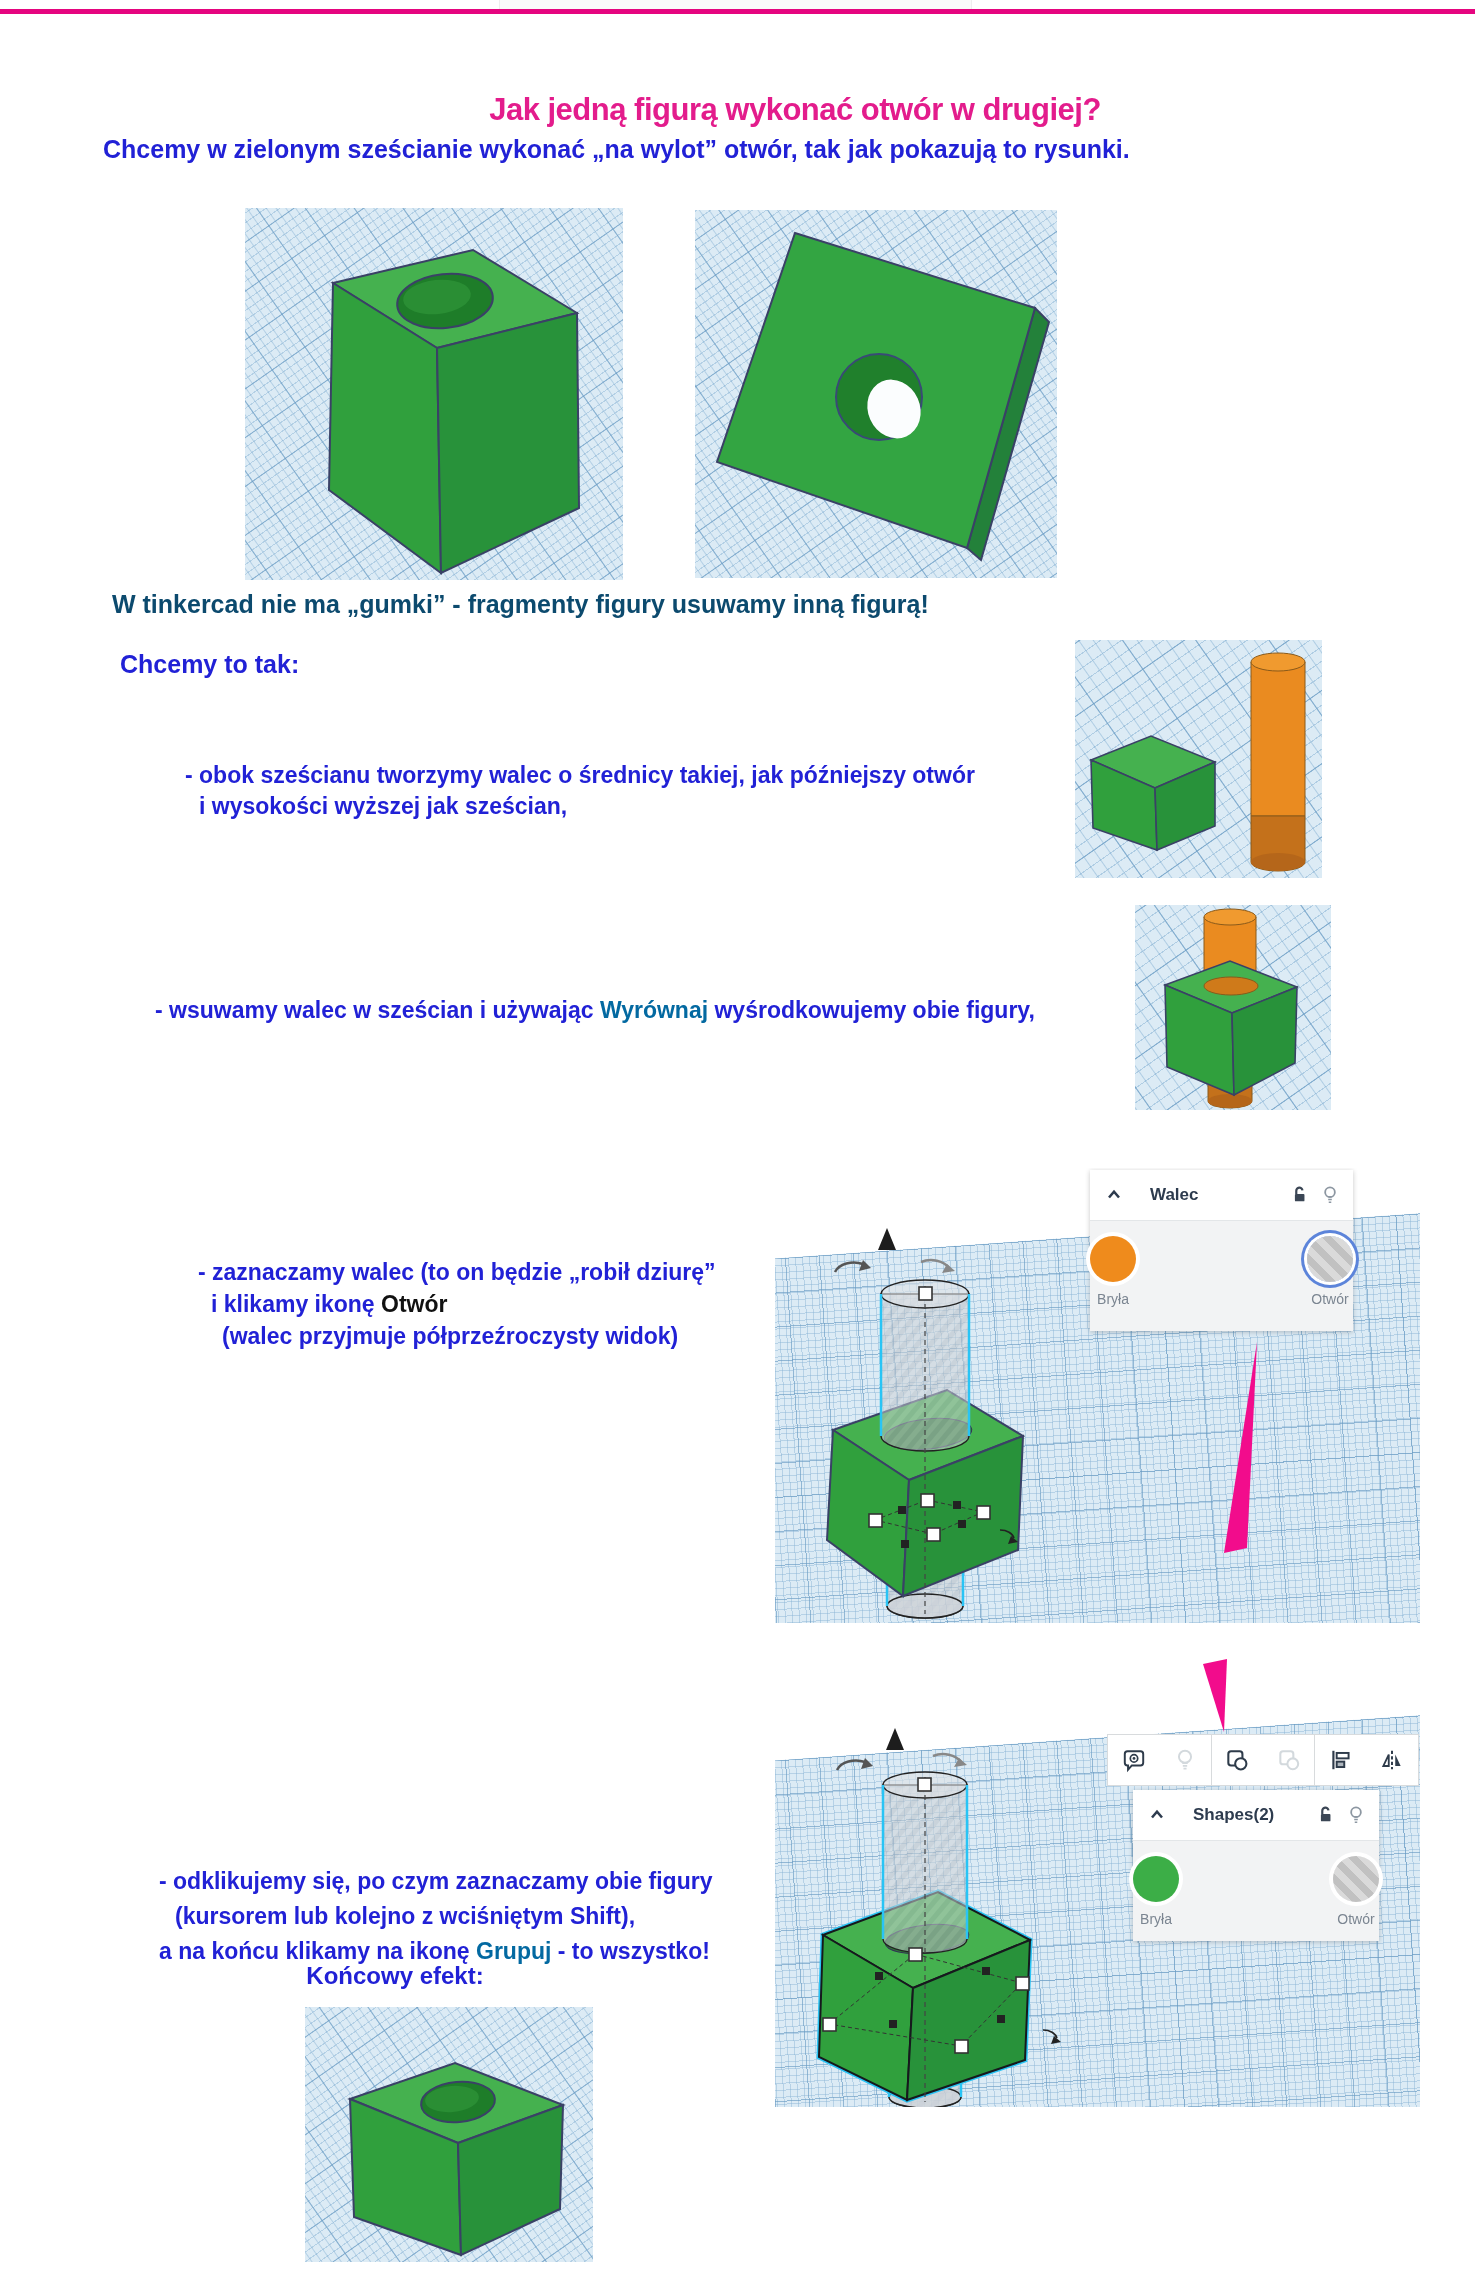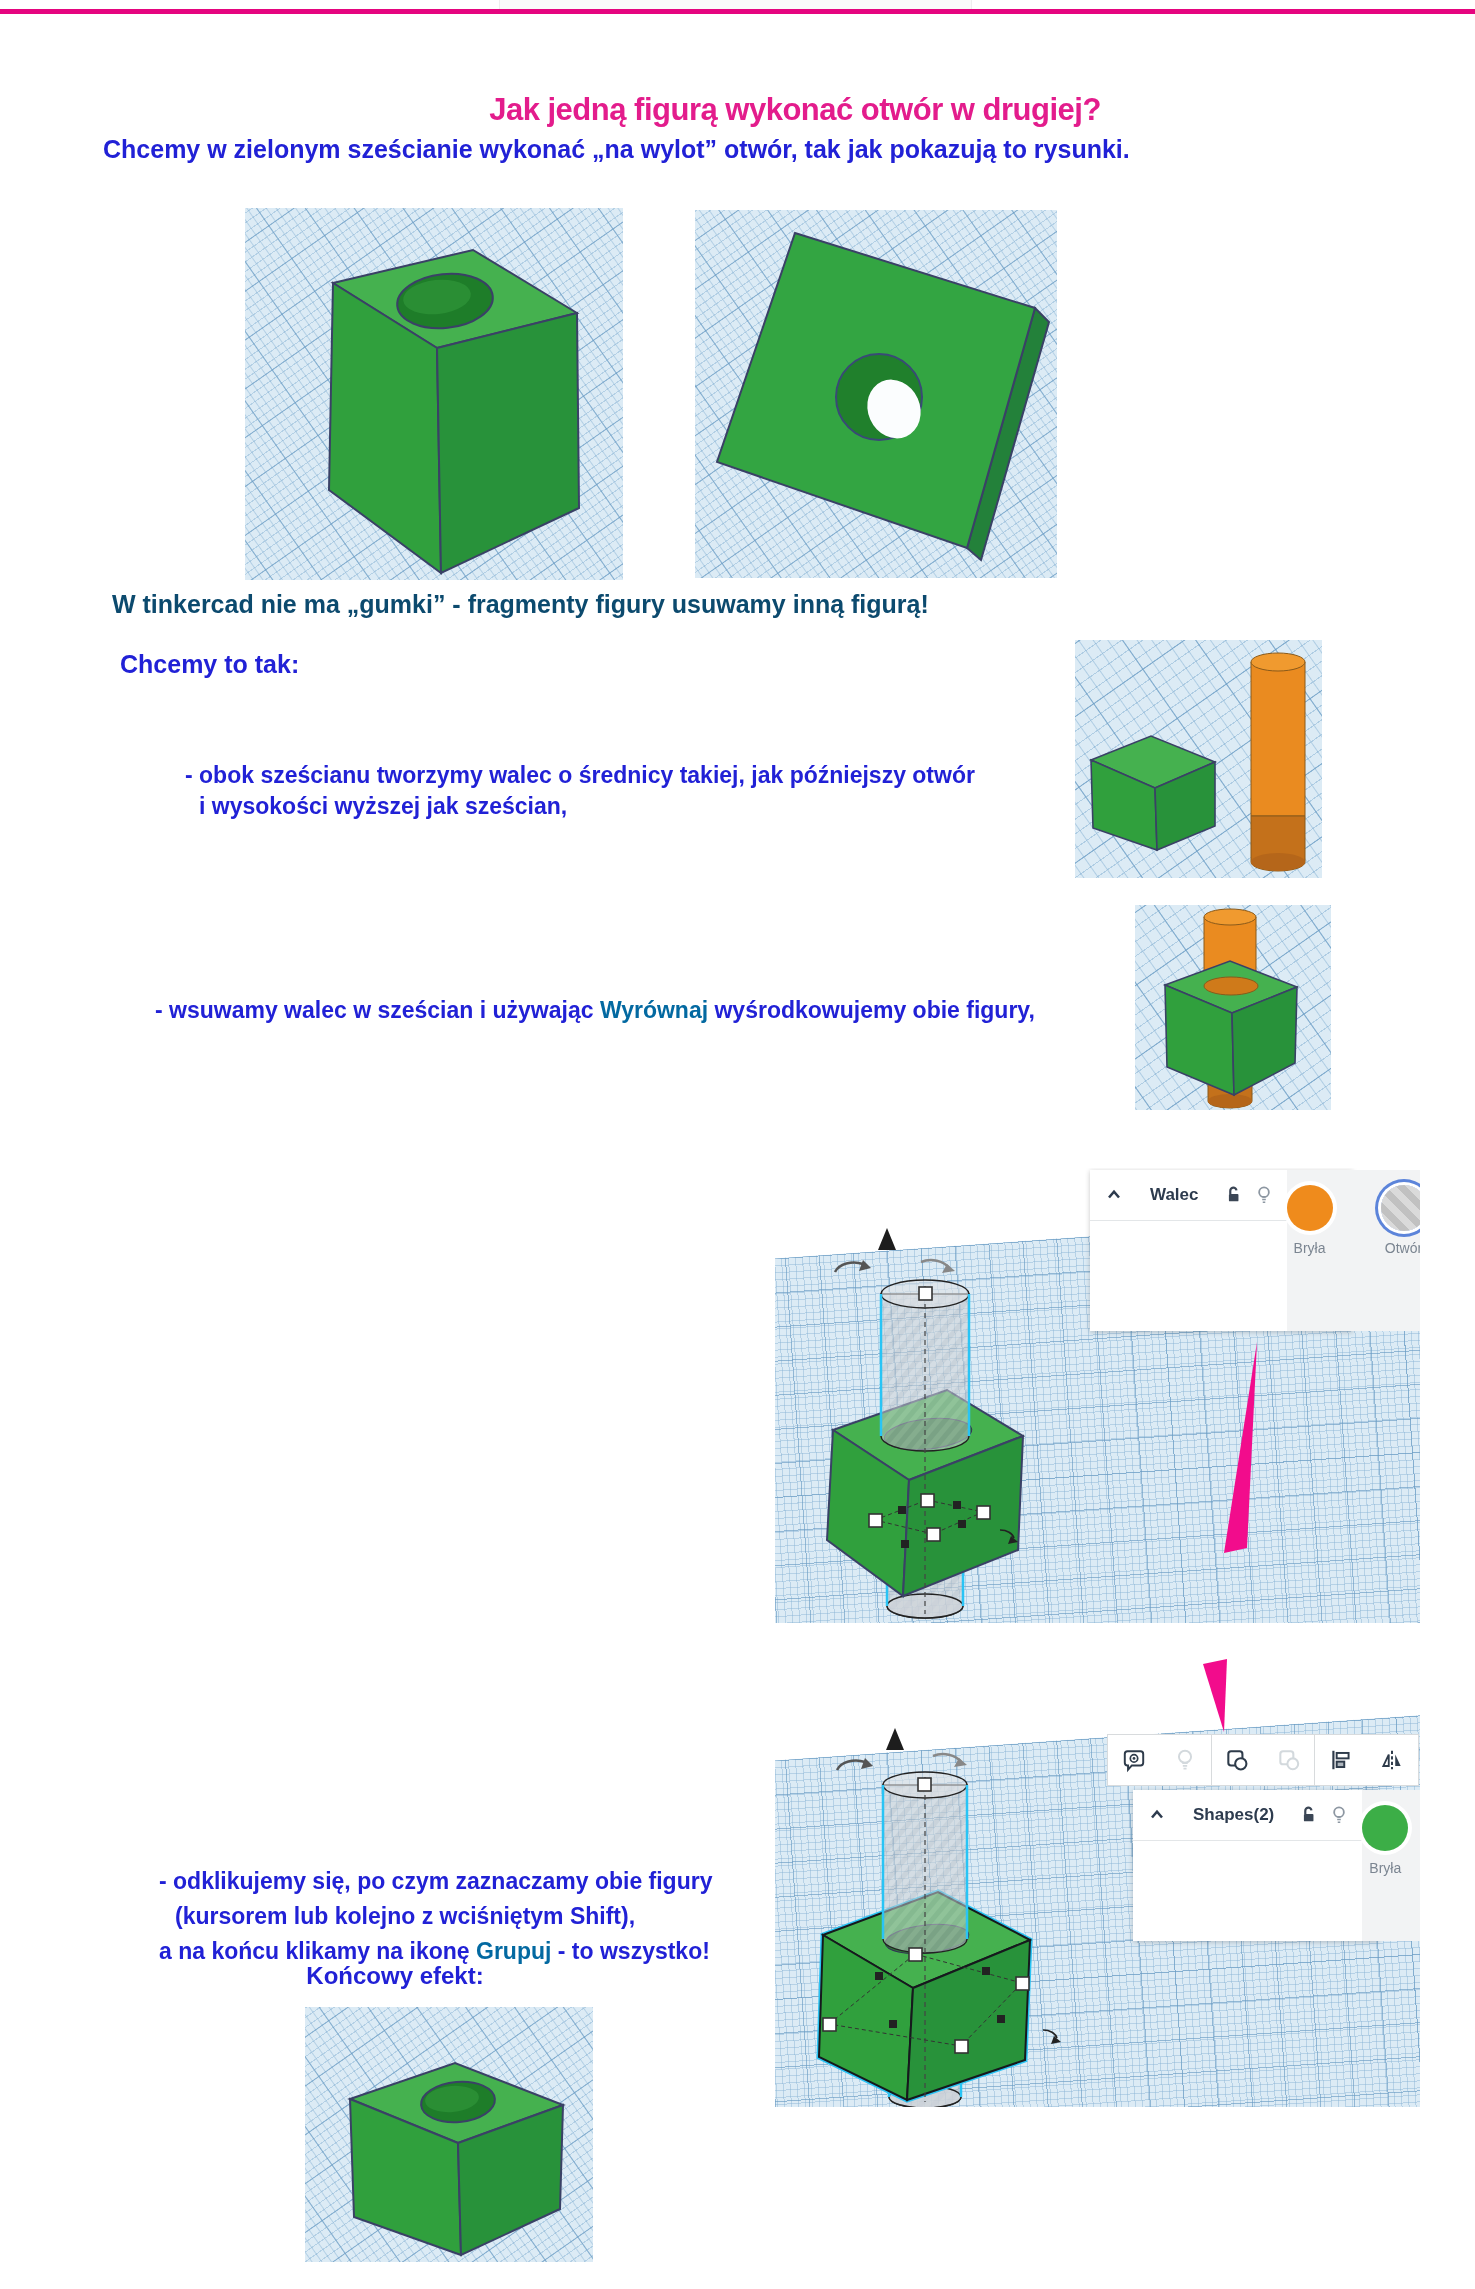--- a/index.html
+++ b/index.html
@@ -44,21 +44,21 @@
   .shot1{left:775px;top:1168px;}
   .shot2{left:775px;top:1652px;}
   .shot .plane{left:-12%;top:15%;width:126%;height:100%;transform:rotate(-4deg);
     background-image:
       repeating-linear-gradient(to right, rgba(105,155,195,.65) 0 1px, transparent 1px 34px),
       repeating-linear-gradient(to bottom, rgba(105,155,195,.65) 0 1px, transparent 1px 34px),
       repeating-linear-gradient(to right, rgba(135,178,212,.45) 0 1px, transparent 1px 7px),
       repeating-linear-gradient(to bottom, rgba(135,178,212,.45) 0 1px, transparent 1px 7px);}
   .shot2 .plane{top:19%;}
   
-  .panel{position:absolute;background:#fff;box-shadow:0 1px 5px rgba(0,0,0,.22);display:flex;}
+  .panel{position:absolute;background:#fff;box-shadow:0 1px 5px rgba(0,0,0,.22);display:flex;flex-direction:column;}
   .panel-head{height:50px;display:flex;align-items:center;gap:12px;padding:0 14px;background:#fff;
               border-bottom:1px solid #e3e6e8;}
   .panel-title{font-weight:bold;font-size:17px;color:#2d3b4e;margin-left:14px;}
   .panel-spacer{flex:1;}
   .panel-body{flex:1;background:#f2f3f4;display:flex;justify-content:space-between;gap:48px;padding-top:15px;}
   .swatch-wrap{text-align:center;}
   .swatch{width:46px;height:46px;border-radius:50%;margin:0 auto;box-shadow:0 0 0 4px #fff;}
   .swatch.orange{background:#ef8b1c;}
   .swatch.green{background:#3cae47;}
   .swatch.stripes{background:repeating-linear-gradient(45deg,#c1c1c1 0 7px,#dadada 7px 14px);}
@@ -137,20 +137,25 @@
       <ellipse cx="95" cy="196" rx="22" ry="7" fill="#b5661a"></ellipse>
       <path d="M69,12 L69,88 L121,88 L121,12 Z" fill="#ea8b20" stroke="#8a5a1a" stroke-width="1"></path>
       <ellipse cx="95" cy="12" rx="26" ry="8" fill="#f09a2f" stroke="#8a5a1a" stroke-width="1"></ellipse>
       <polygon points="30,80 95,56 162,82 97,108" fill="#45b14f" stroke="#3a4166" stroke-width="1.6"></polygon>
       <polygon points="30,80 97,108 99,190 32,162" fill="#30a03d" stroke="#3a4166" stroke-width="1.6"></polygon>
       <polygon points="97,108 162,82 160,158 99,190" fill="#28923a" stroke="#3a4166" stroke-width="1.6"></polygon>
       <ellipse cx="96" cy="81" rx="27" ry="9" fill="#cf7a1a" stroke="#8a5a1a" stroke-width="1"></ellipse>
     </svg>
   </figure>
 
+  <div class="step blue" style="left:198px;top:1256px;line-height:32px;">
+    <div class="ln">- zaznaczamy walec (to on będzie „robił dziurę”</div>
+    <div class="ln" style="margin-left:13px"><span>i klikamy ikonę </span><span class="bold-black">Otwór</span></div>
+    <div class="ln" style="margin-left:24px">(walec przyjmuje półprzeźroczysty widok)</div>
+  </div>
 
   <div class="shot shot1">
     <div class="plane"></div>
     <svg class="scene" width="645" height="455" viewBox="0 0 645 455">
       <defs>
         <pattern id="st1" width="10" height="10" patternUnits="userSpaceOnUse" patternTransform="rotate(40)">
           <rect width="10" height="10" fill="#cdd2d6"></rect>
             <rect width="5" height="10" fill="#b9bfc6"></rect>
         </pattern>
       </defs>

